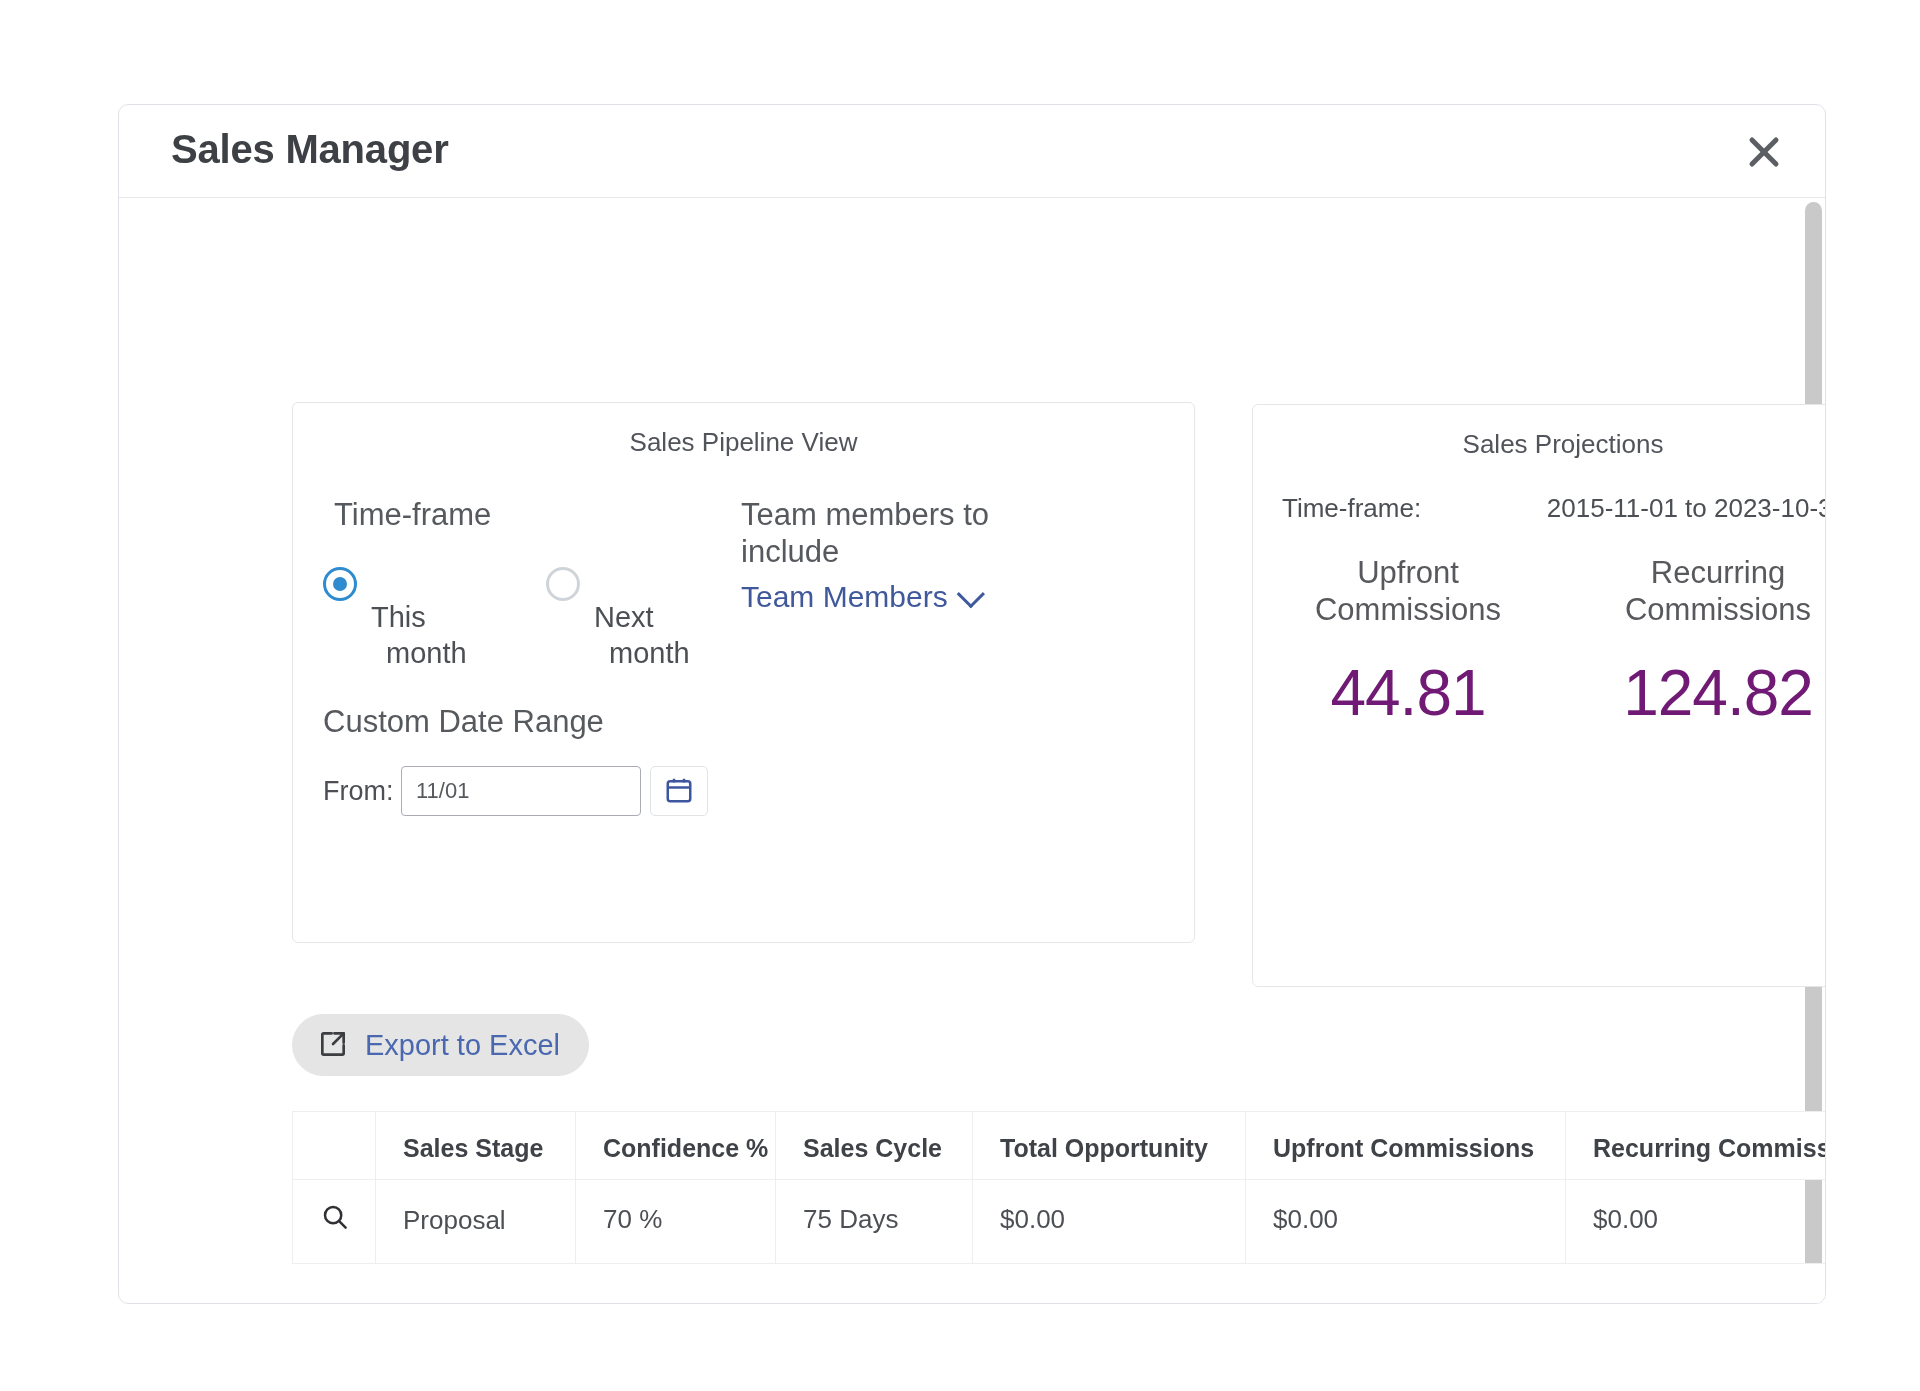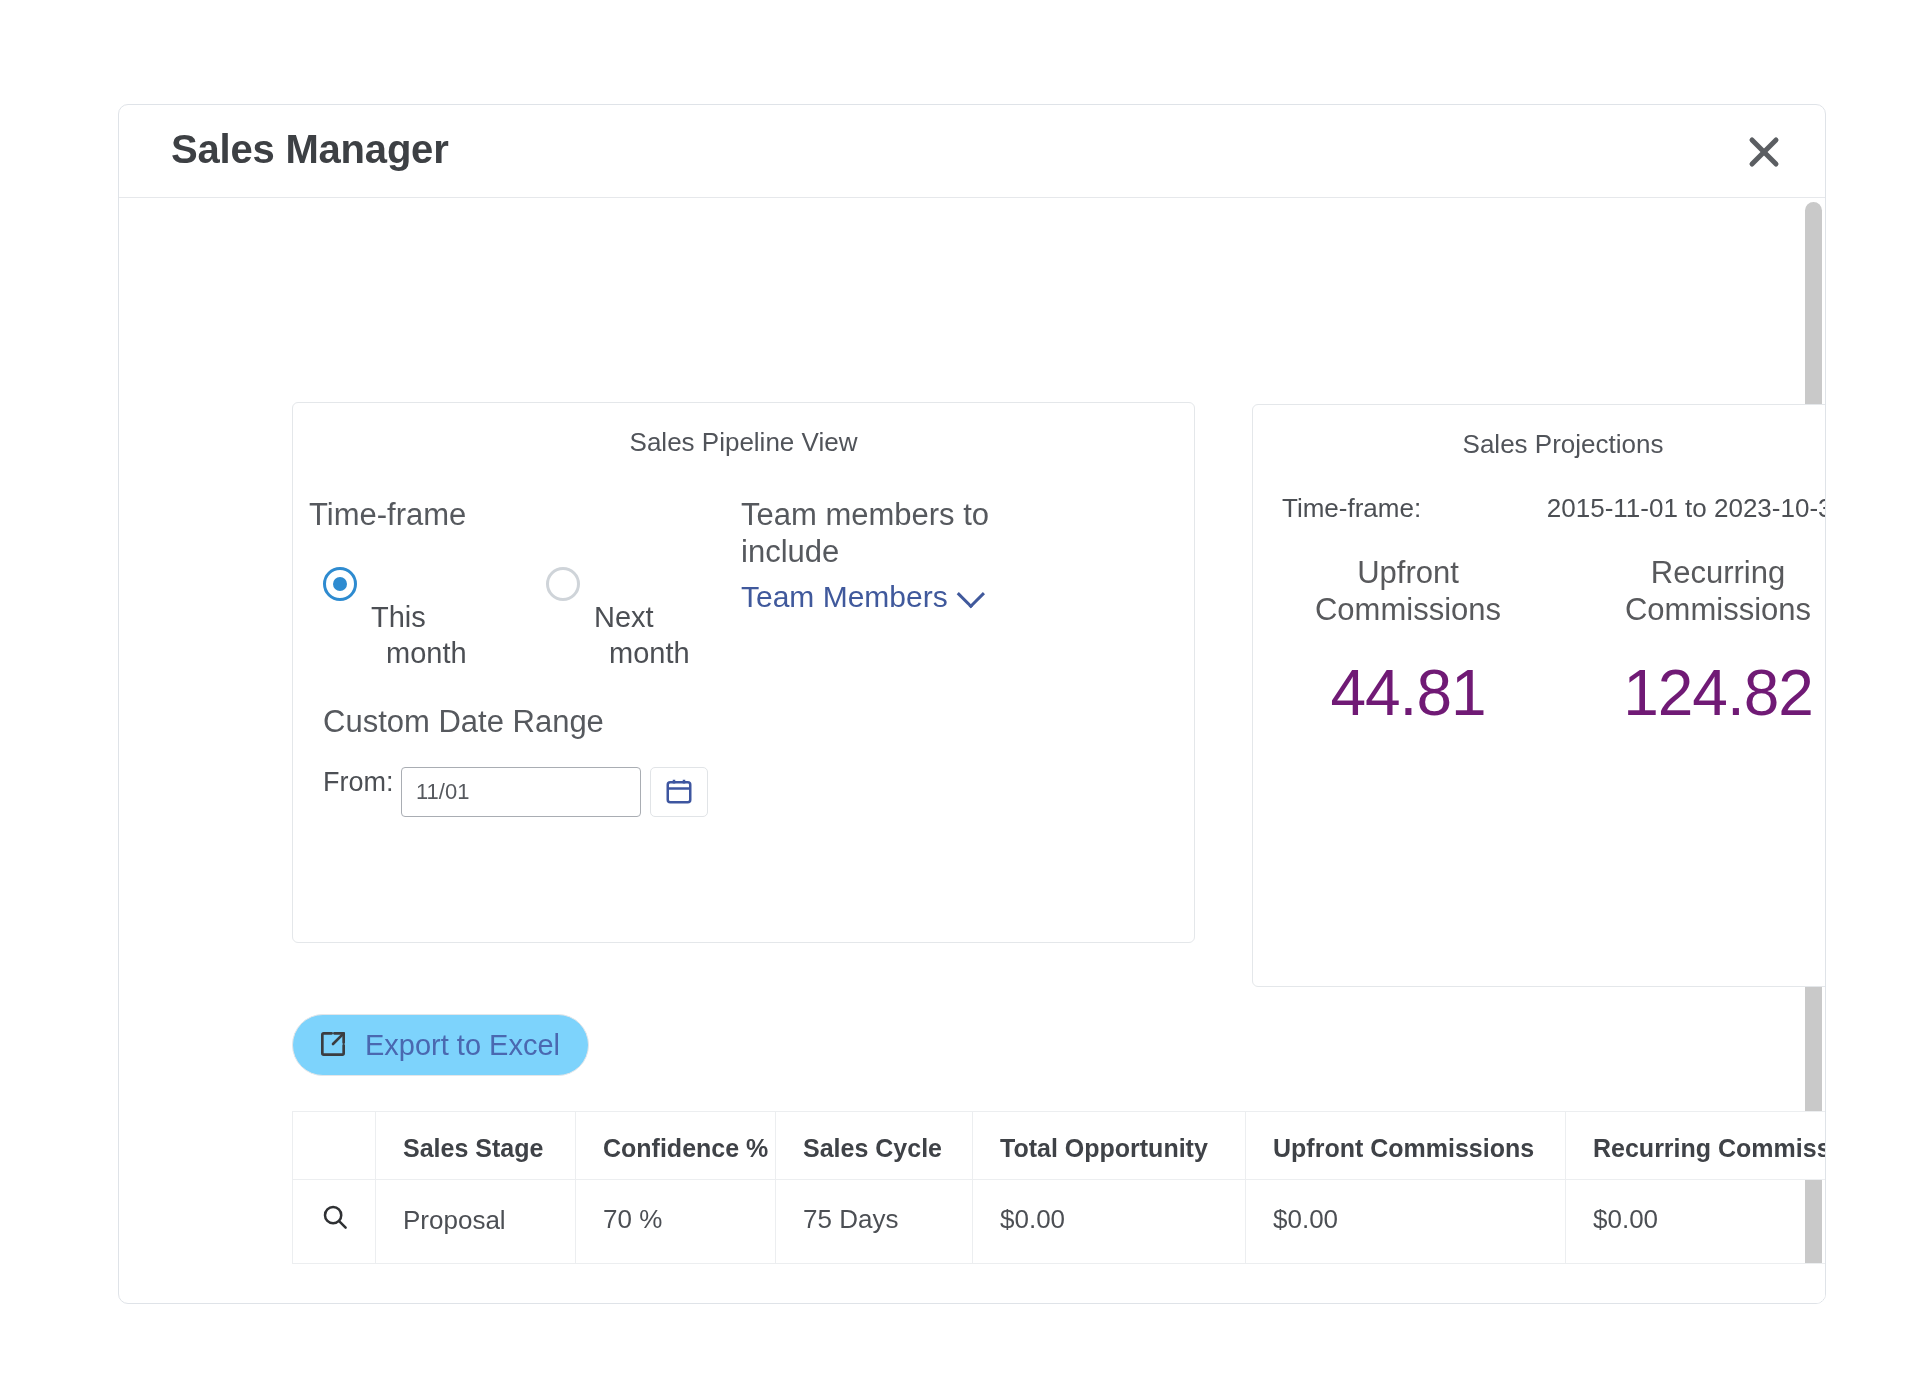--- a/index.html
+++ b/index.html
@@ -115,21 +115,21 @@
   }
 
   
   .field-label {
     position: absolute;
     font-size: 31px;
     color: #56595e;
     font-weight: normal;
     line-height: 1.2;
   }
-  #tf-label { left: 16px; top: 93px; }
+  #tf-label { left: 41px; top: 93px; }
   #tm-label { left: 448px; top: 93px; width: 300px; }
   #cdr-label { left: 30px; top: 300px; }
 
   .radio-group {
     position: absolute;
     left: 30px;
     top: 160px;
     width: 400px;
     height: 90px;
   }
@@ -196,21 +196,21 @@
     border-right: 3px solid #40599c;
     border-bottom: 3px solid #40599c;
     transform: rotate(45deg) translateY(-4px);
   }
 
   .date-row {
     position: absolute;
     left: 30px;
     height: 48px;
     display: flex;
-    align-items: flex-start;
+    align-items: center;
   }
   #from-row { top: 364px; }
   #to-row { top: 430px; }
   .date-row .dl {
     width: 78px;
     font-size: 27px;
     color: #4c4f54;
   }
   .date-input {
     width: 240px;
@@ -280,21 +280,21 @@
 
   
   .export-btn {
     position: absolute;
     left: 173px;
     top: 816px;
     height: 62px;
     padding: 0 28px 0 24px;
     border: 1px solid #e3e6e9;
     border-radius: 31px;
-    background: #7dd3fc;
+    background: #e5e5e5;
     display: flex;
     align-items: center;
     gap: 16px;
     cursor: pointer;
     font-family: "Liberation Sans", sans-serif;
   }
   .export-btn .lbl {
     font-size: 29px;
     color: #4a68b0;
   }

